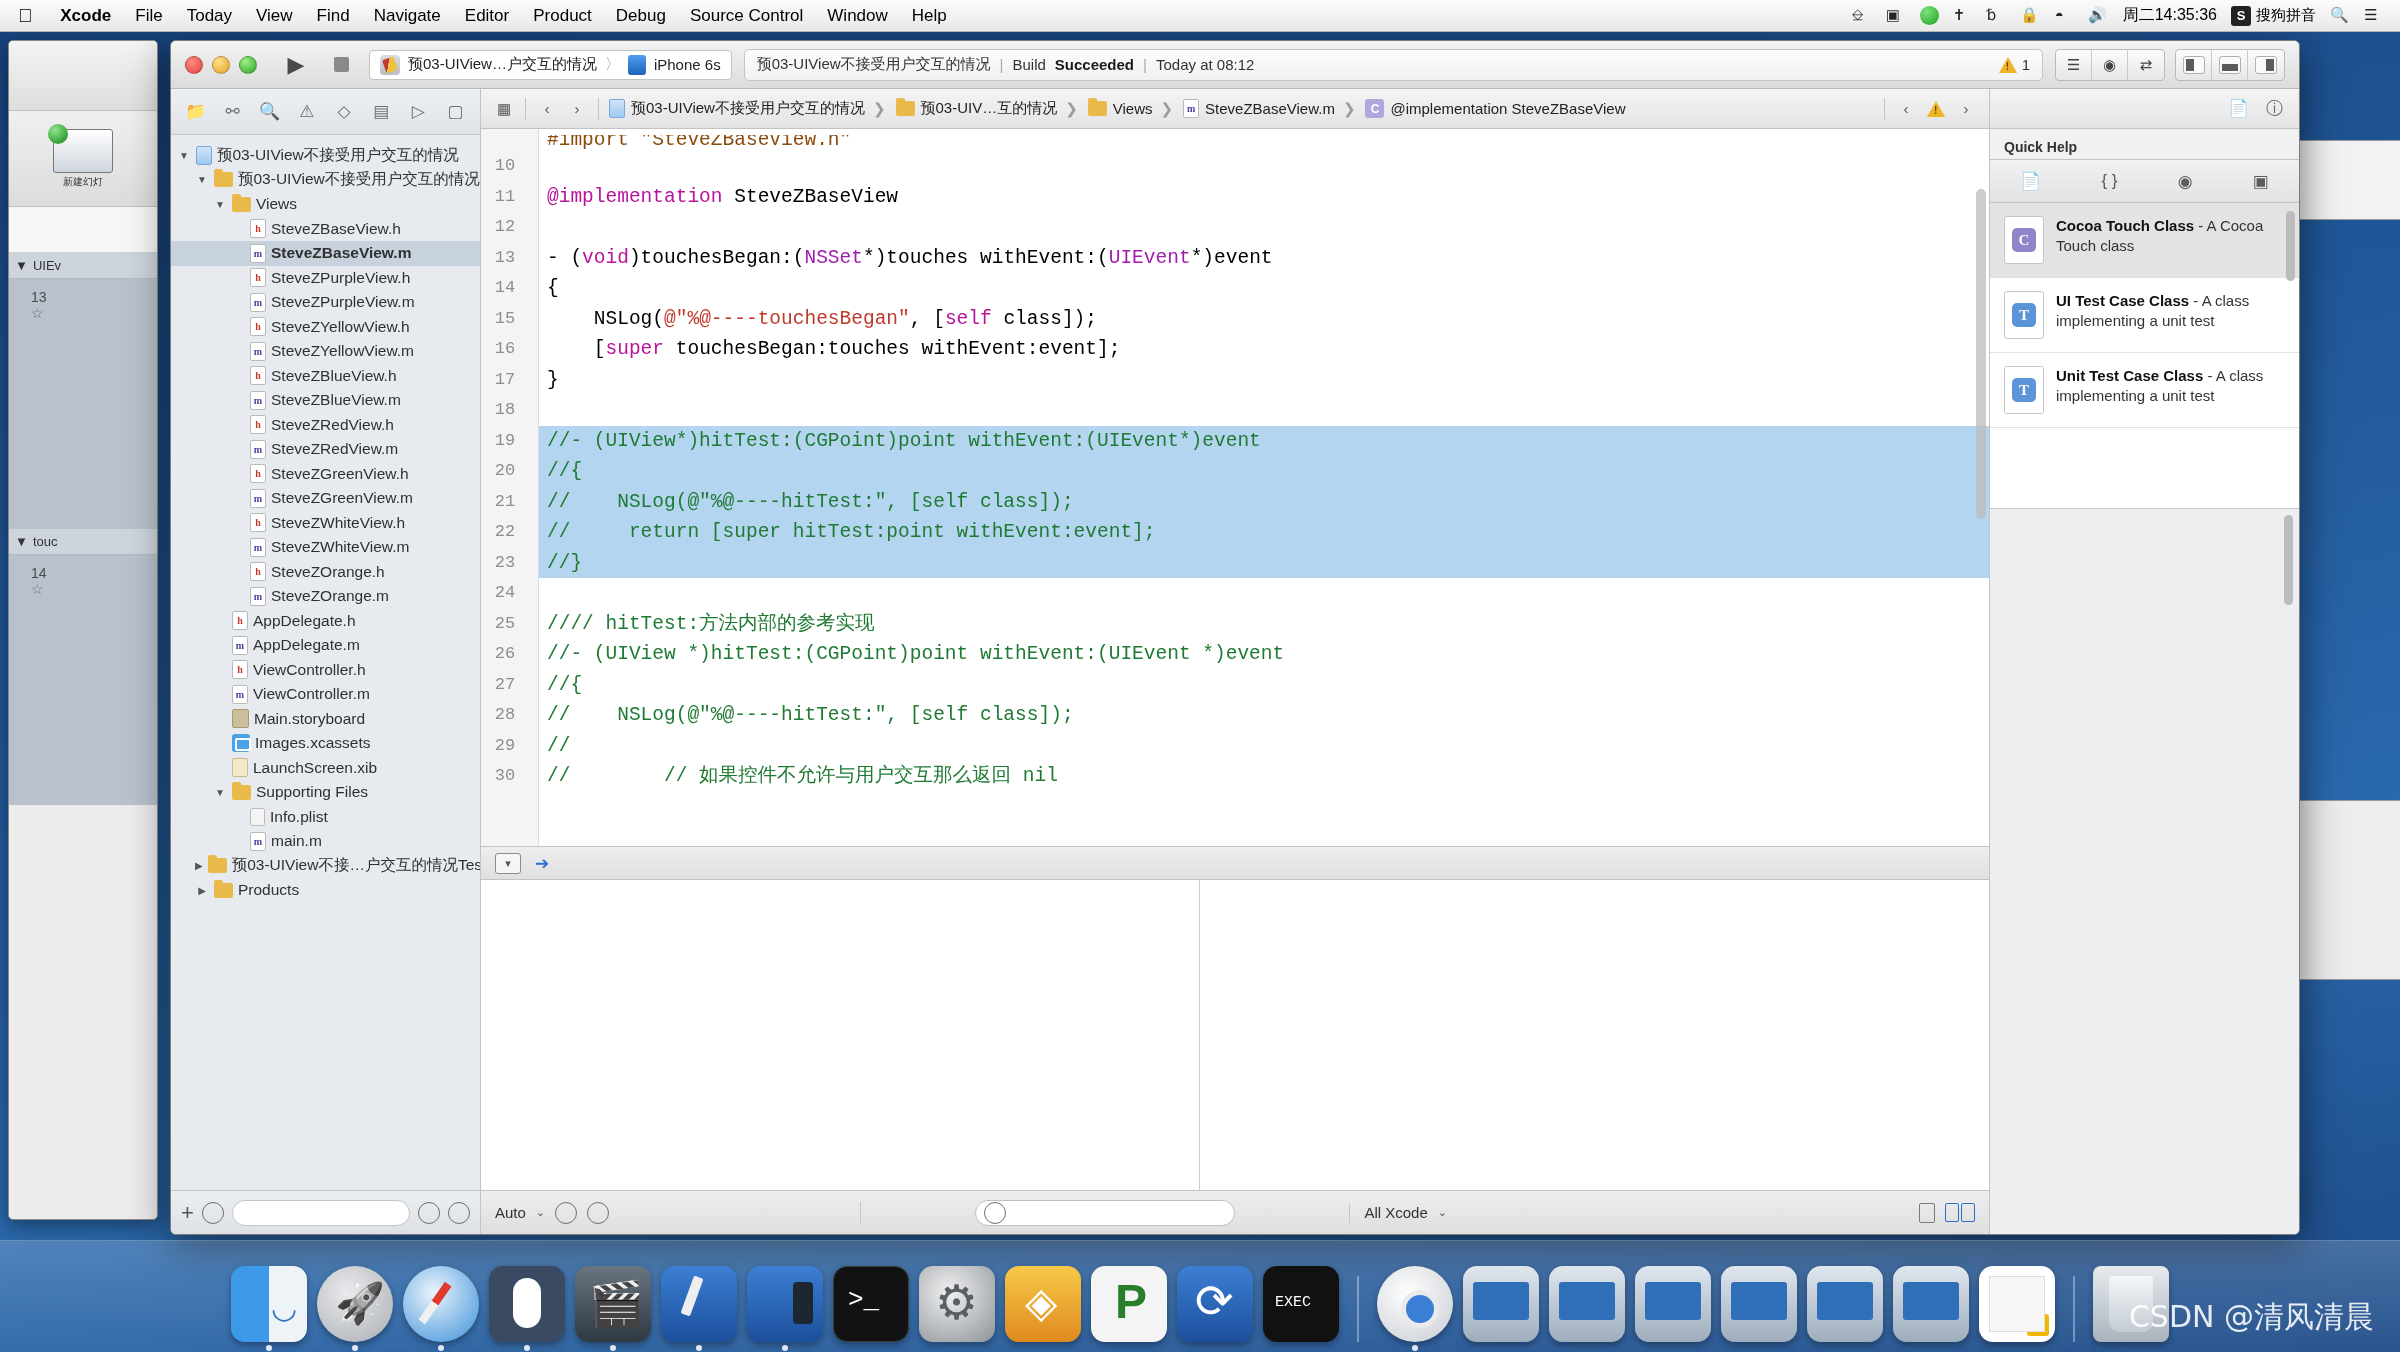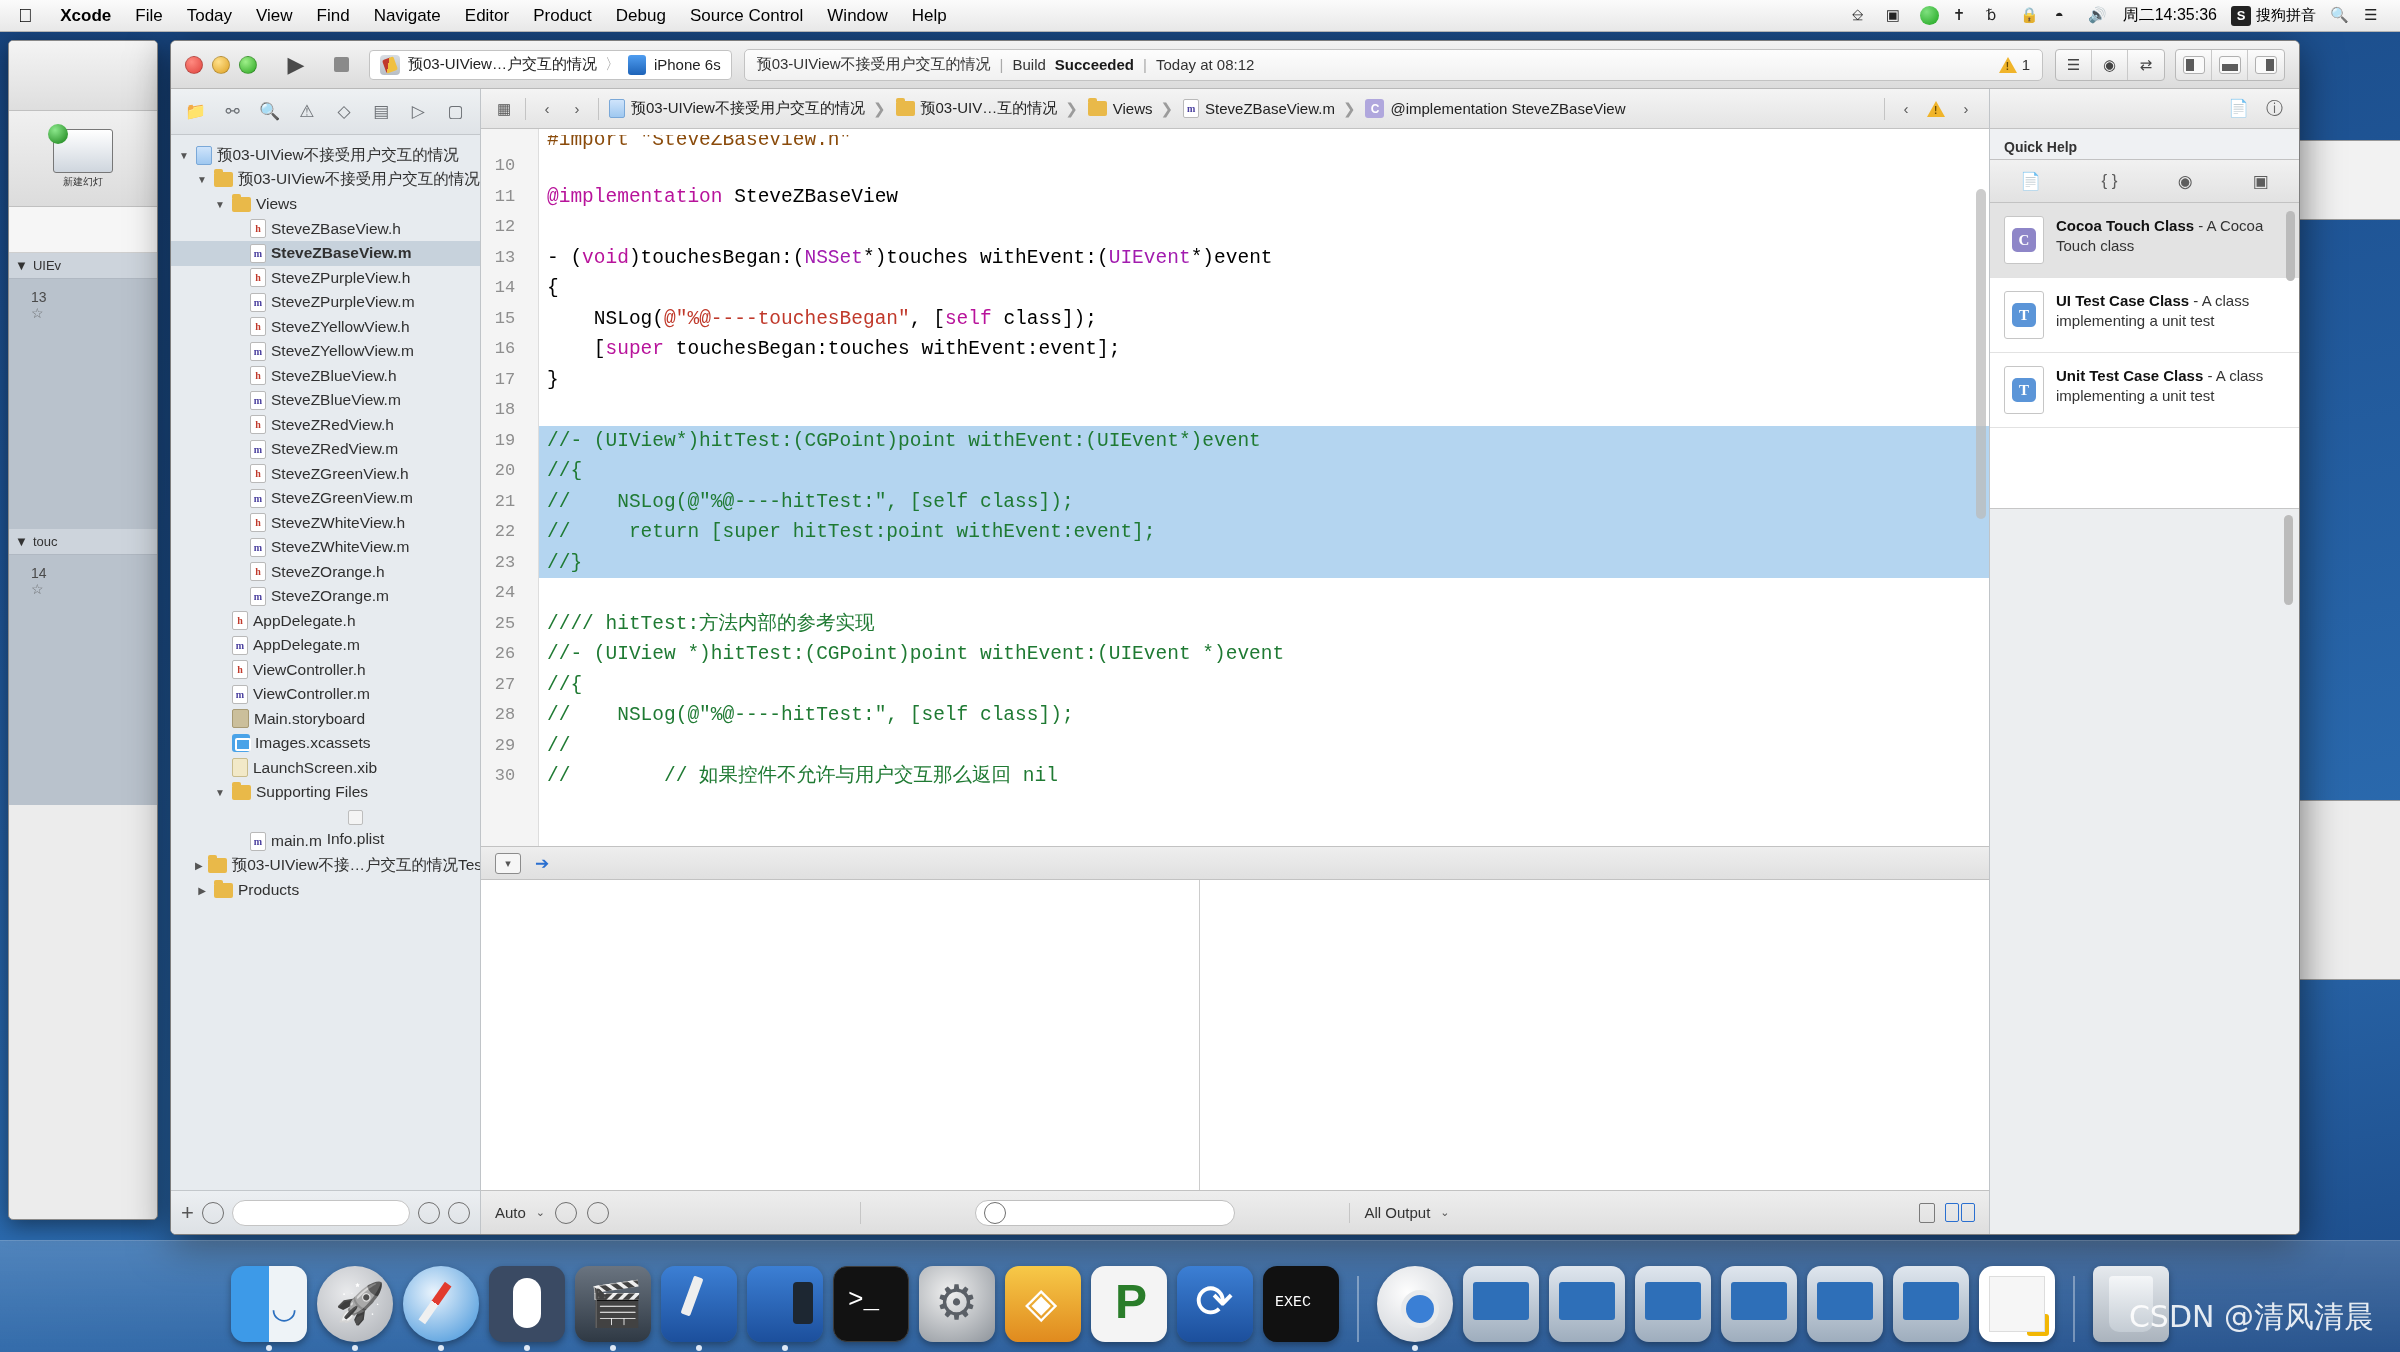--- a/index.html
+++ b/index.html
@@ -544,21 +544,21 @@
           <div class="trow" style="padding-left: 42px;">
             <span class="tw"></span>
             <span class="xibico"></span>
             <span>LaunchScreen.xib</span>
           </div>
           <div class="trow" style="padding-left: 42px;">
             <span class="tw">▼</span>
             <span class="folder"></span>
             <span>Supporting Files</span>
           </div>
-          <div class="trow" style="padding-left: 60px; flex-direction: column;">
+          <div class="trow" style="padding-left: 60px;">
             <span class="tw"></span>
             <span class="plistico"></span>
             <span>Info.plist</span>
           </div>
           <div class="trow" style="padding-left: 60px;">
             <span class="tw"></span>
             <span class="fileico m">m</span>
             <span>main.m</span>
           </div>
           <div class="trow" style="padding-left: 24px;">
@@ -666,21 +666,21 @@
           <span class="stepper">⌄</span>
           <span class="circbtn"></span>
           <span class="circbtn"></span>
         </div>
         <div class="dfm">
           <span class="searchpill">
             <span class="circbtn"></span>
           </span>
         </div>
         <div class="dfr">
-          <span>All Output</span>
+          <span>All Xcode</span>
           <span class="stepper">⌄</span>
           <span class="grow"></span>
           <span class="trash"></span>
           <span class="dualpane">
               <i></i>
               <i></i>
             </span>
         </div>
       </div>
     </div>

